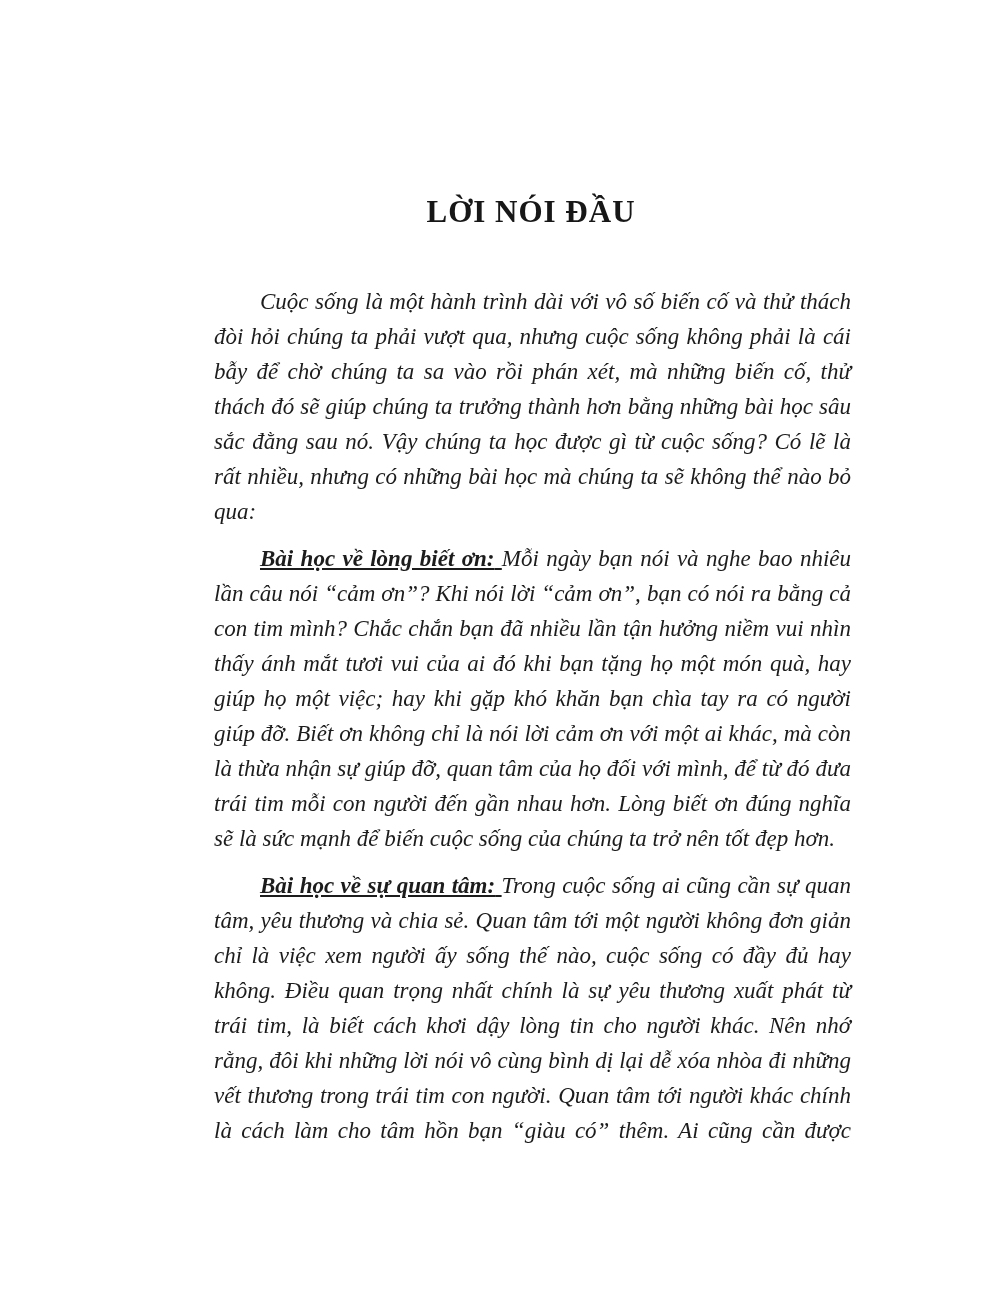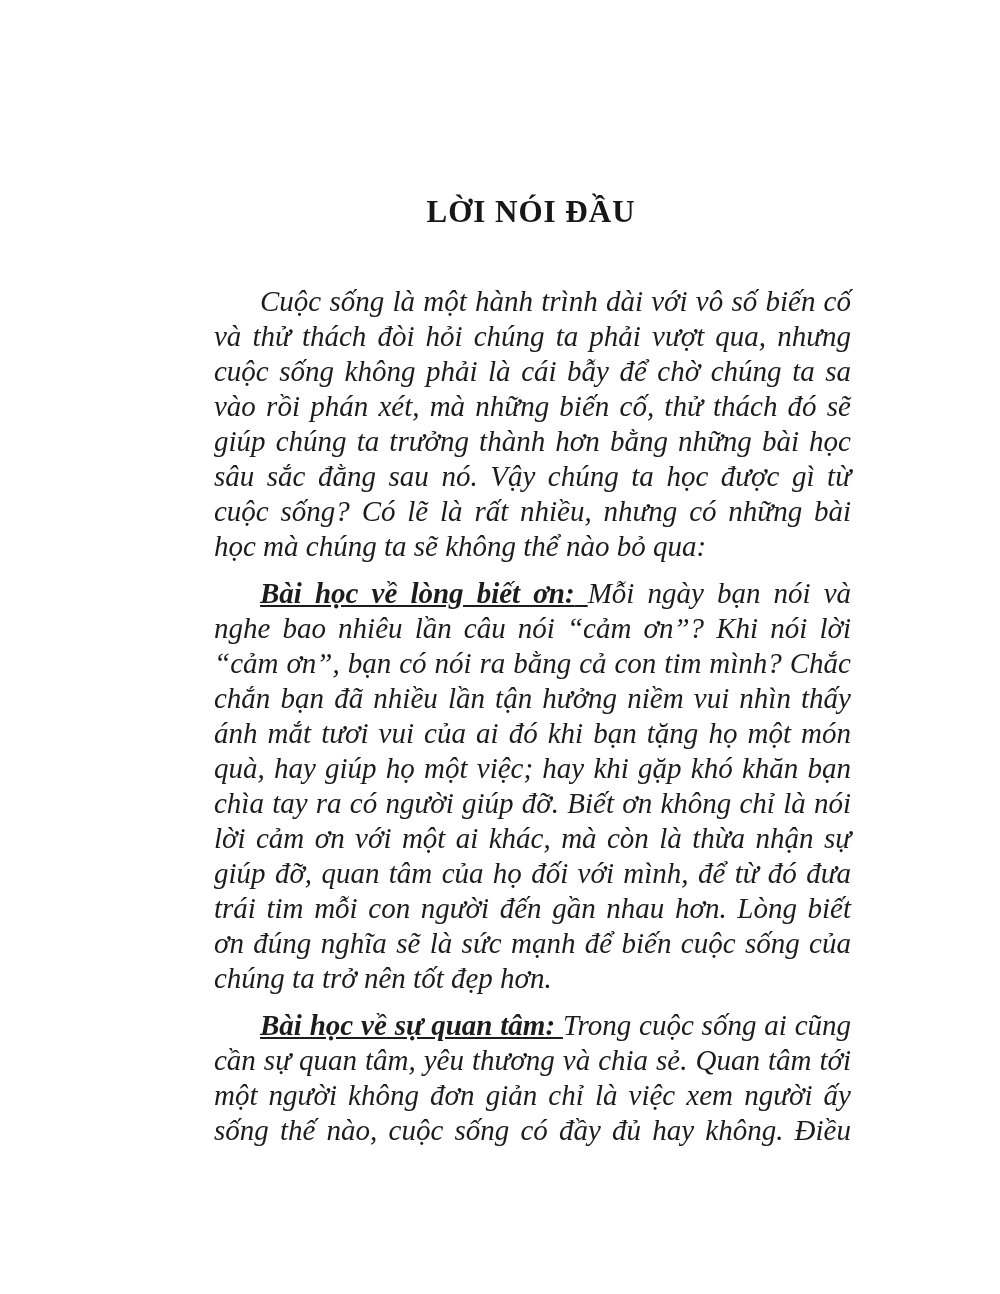--- a/index.html
+++ b/index.html
@@ -28,21 +28,21 @@
     color: #171717;
   }
   .content {
     margin-top: 54px;
     margin-left: 183px;
     margin-right: 180px;
   }
   .para {
     margin: 0 0 12px 0;
     font-style: italic;
-    font-size: 29px;
+    font-size: 23px;
     line-height: 35px;
     text-align: justify;
     text-indent: 46px;
     color: #1c1c1c;
   }
   .para .lead {
     font-weight: bold;
     text-decoration: underline;
   }
   .para .lead:empty {

